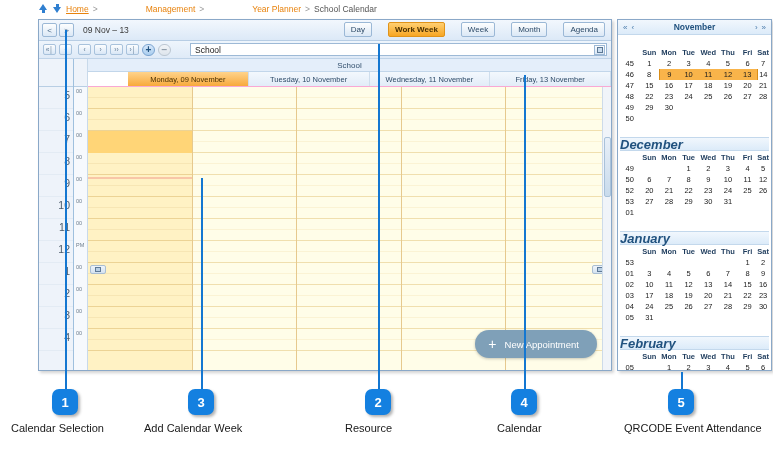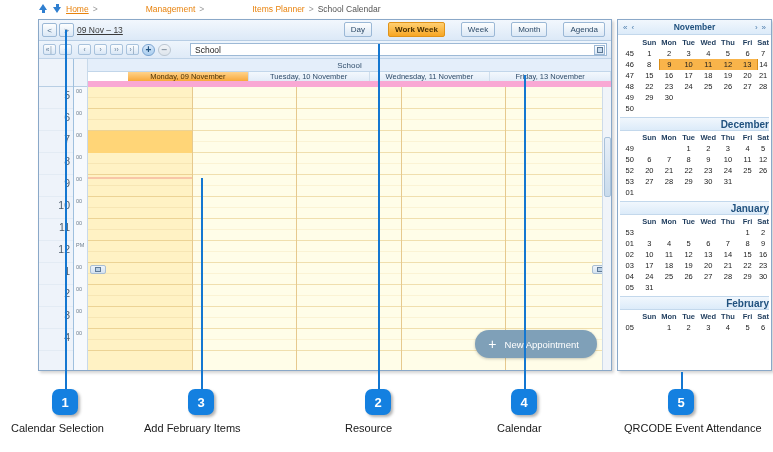--- a/index.html
+++ b/index.html
@@ -50,21 +50,21 @@
     height:21px; background:linear-gradient(#f2f7fd,#dce9f7);
     border-bottom:1px solid #b7cde4; display:flex; align-items:center; padding:0 3px;
     position:relative;
   }
   .tb-nav{ display:flex; gap:2px; }
   .sq-btn{
     width:15px;height:14px;border:1px solid #9bb8d6;border-radius:2px;
     background:linear-gradient(#fdfefe,#dbe8f6); color:#4a6a8a; font-size:8px;
     display:flex;align-items:center;justify-content:center; cursor:pointer;
   }
-  .date-range{ margin-left:3px; font-size:8.5px; color:#3a3a3a;text-decoration:underline; }
+  .date-range{ margin-left:9px; font-size:8.5px; color:#3a3a3a; }
   .view-btns{ position:absolute; right:6px; top:2px; display:flex; gap:16px; }
   .vbtn{
     height:15px; padding:0 6px; border:1px solid #9bb8d6; border-radius:2px;
     background:linear-gradient(#fdfefe,#dbe8f6); font-size:8px; color:#2c4a68;
     display:flex;align-items:center; cursor:pointer;
   }
   .vbtn.active{
     background:linear-gradient(#ffcf72,#f7a623); border-color:#e09319; color:#4a3000; font-weight:bold;
   }
 
@@ -113,21 +113,21 @@
     position:absolute; right:3px; top:2px; font-size:10.5px; color:#4a5a6a;
   }
   .minutes-col{ width:14px; background:#f6f9fd; border-right:1px solid #c8d9ea; }
   .mrow{ height:22px; font-size:5.5px; color:#6c7c8c; padding-left:2px; padding-top:1px; }
 
   .days{ flex:1; position:relative; }
   .res-head{
     height:13px; background:#e4eefa; border-bottom:1px solid #c2d6ea;
     font-size:8px; color:#33506e; display:flex;align-items:center;justify-content:center;
   }
-  .day-head-row{ height:15px; display:flex; border-bottom:6px solid #f9a8d4;padding-left:40px; }
+  .day-head-row{ height:15px; display:flex; border-bottom:1px solid #f9a8d4;padding-left:40px; }
   .day-head{
     flex:1; font-size:7.5px; color:#2e4b68; display:flex;align-items:center;justify-content:center;
     background:linear-gradient(#f3f8fd,#e2ecf8); border-right:1px solid #cfdeed;
   }
   .day-head.today{
     background:linear-gradient(#ffd38b,#f8a93c); color:#4a3000;
   }
   .day-cols{ position:absolute; left:0; right:0; top:28px; bottom:0; display:flex; }
   .day-col{
     flex:1; border-right:1px solid #e6c98e; position:relative; background:#fffde8;
@@ -174,25 +174,25 @@
   }
   .nav-head{
     height:15px; background:linear-gradient(#f1f7fd,#dcebf9);
     border-bottom:1px solid #c3d8ec; display:flex;align-items:center; padding:0 3px;
     position:relative;
   }
   .nav-head .mname{
     flex:1; text-align:center; font-size:8.5px; font-weight:bold; color:#21527f;
   }
   .nav-arrow{ font-size:8px; color:#4a7bab; cursor:pointer; padding:0 2px; }
-  .month{ padding:1px 2px 2px 2px; }
+  .month{ padding:11px 2px 2px 2px; }
   .month-title{
-    text-align:right; font-size:10px; font-weight:bold; color:#21527f;
+    text-align:left; font-size:13px; font-weight:bold; color:#21527f;
     background:linear-gradient(#f1f7fd,#dcebf9); border-bottom:1px solid #c3d8ec;
-    border-top:1px solid #c3d8ec; height:14px; line-height:13px;
+    border-top:1px solid #c3d8ec; height:14px; line-height:13px;font-style:italic;
   }
   table.mtab{ border-collapse:collapse; width:100%; margin-top:1px; }
   table.mtab th{
     font-size:7.5px; color:#1d3b5c; font-weight:bold; padding:1px 0; text-align:center; width:13.3%;
   }
   table.mtab td{
     font-size:7.5px; color:#1a1a1a; text-align:center; padding:0.5px 0; height:11px;
   }
   td.wk{ font-size:6px; color:#8fb0d0; width:8%; }
   td.we{ color:#d0021b; }
@@ -217,21 +217,21 @@
 
 <div id="root">
 
   <div class="breadcrumb">
     <span class="bc-icon bc-arrow-up"></span>
     <span class="bc-icon bc-arrow-dn"></span>
     <span class="bc-link">Home</span>
     <span class="bc-sep">&gt;</span>
     <span class="bc-item">Management</span>
     <span class="bc-sep">&gt;</span>
-    <span class="bc-item">Items Planner</span>
+    <span class="bc-item">Year Planner</span>
     <span class="bc-sep">&gt;</span>
     <span class="bc-current">School Calendar</span>
   </div>
 
   <div class="cal-panel">
 
     <div class="cal-toolbar">
       <div class="tb-nav">
         <div class="sq-btn">&lt;</div>
         <div class="sq-btn">&gt;</div>
@@ -752,18 +752,18 @@
   <div class="callout-line" style="left:524px; top:75px;  height:315px;"></div>
   <div class="callout-line" style="left:681px; top:372px; height:18px;"></div>
 
   <div class="badge" style="left:52px;  top:389px;">1</div>
   <div class="badge" style="left:188px; top:389px;">3</div>
   <div class="badge" style="left:365px; top:389px;">2</div>
   <div class="badge" style="left:511px; top:389px;">4</div>
   <div class="badge" style="left:668px; top:389px;">5</div>
 
   <div class="clabel" style="left:11px;  top:422px;">Calendar Selection</div>
-  <div class="clabel" style="left:144px; top:422px;">Add February Items</div>
+  <div class="clabel" style="left:144px; top:422px;">Add Calendar Week</div>
   <div class="clabel" style="left:345px; top:422px;">Resource</div>
   <div class="clabel" style="left:497px; top:422px;">Calendar</div>
   <div class="clabel" style="left:624px; top:422px;">QRCODE Event Attendance</div>
 
 </div>
 
 </body></html>

